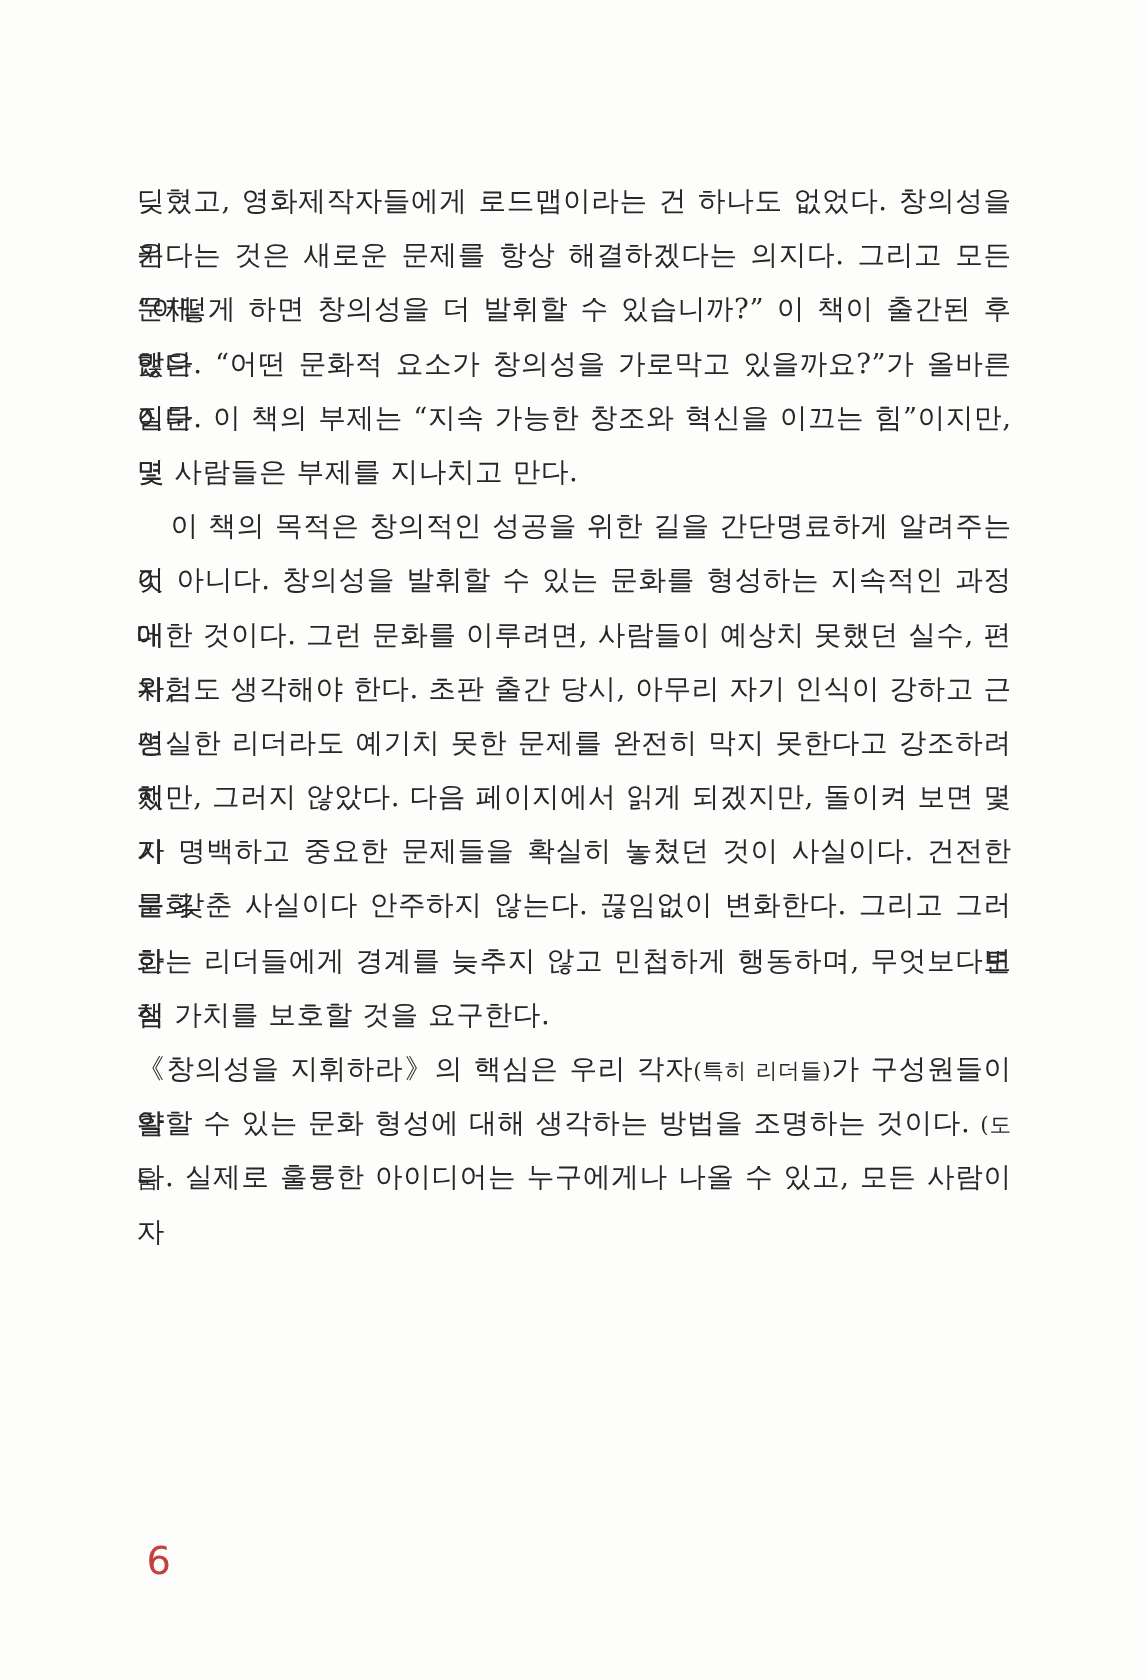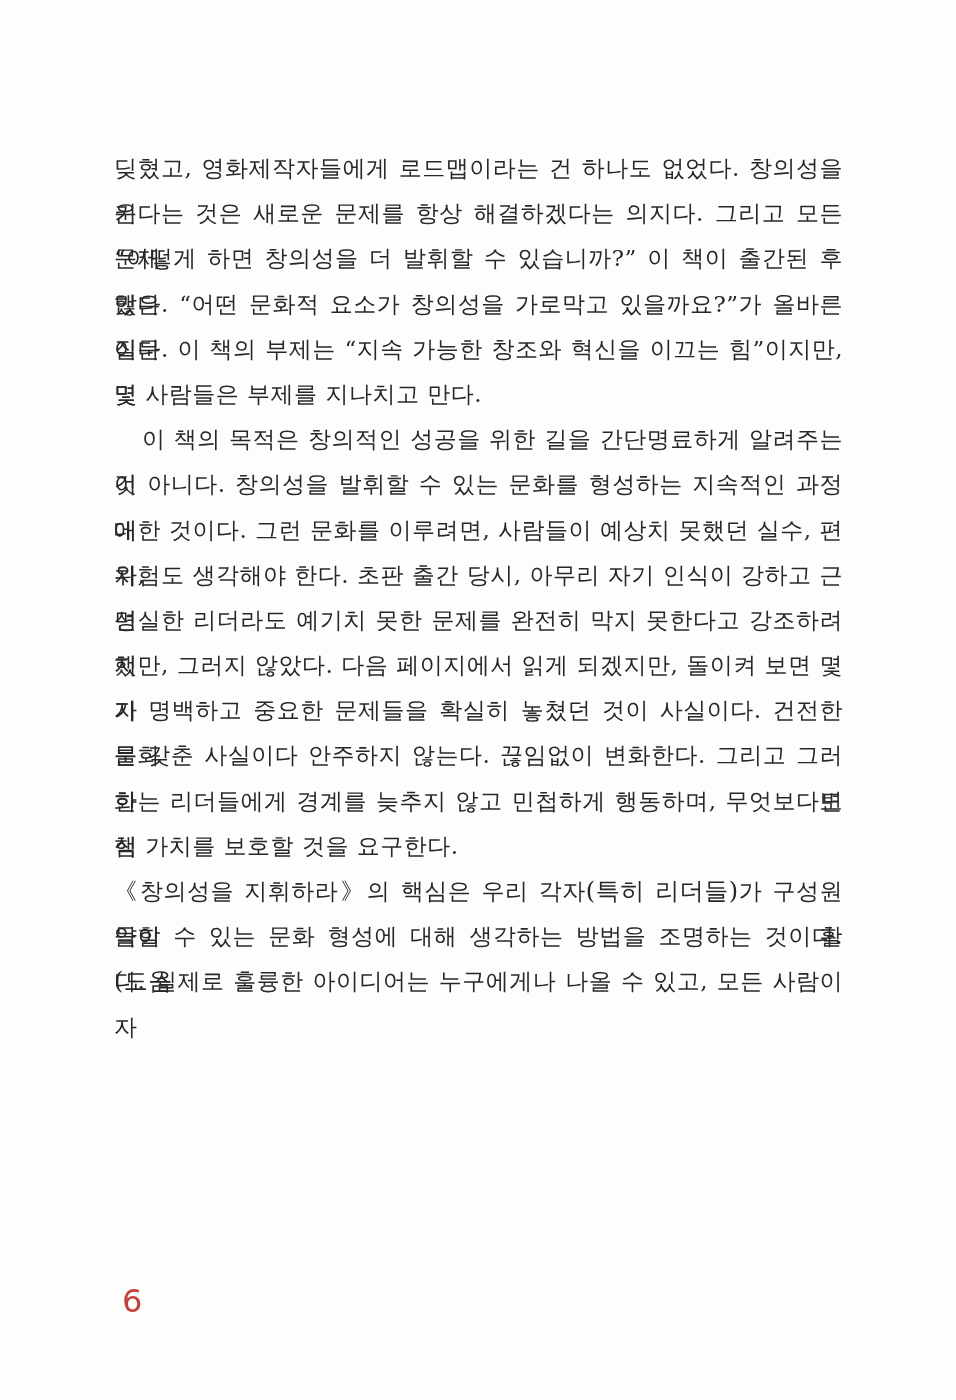--- a/index.html
+++ b/index.html
@@ -34,21 +34,21 @@
     white-space: normal;
   }
   .line.short {
     text-align: right;
     text-align-last: left;
   }
   .line.indent {
     text-indent: 28px;
   }
   .small {
-    font-size: 24px;
+    font-size: 18px;
   }
   .page-number {
     position: absolute;
     left: 122px;
     top: 1281px;
     font-size: 32px;
     line-height: 40px;
     font-family: "DejaVu Sans", "Liberation Sans", sans-serif;
   }
 </style>

